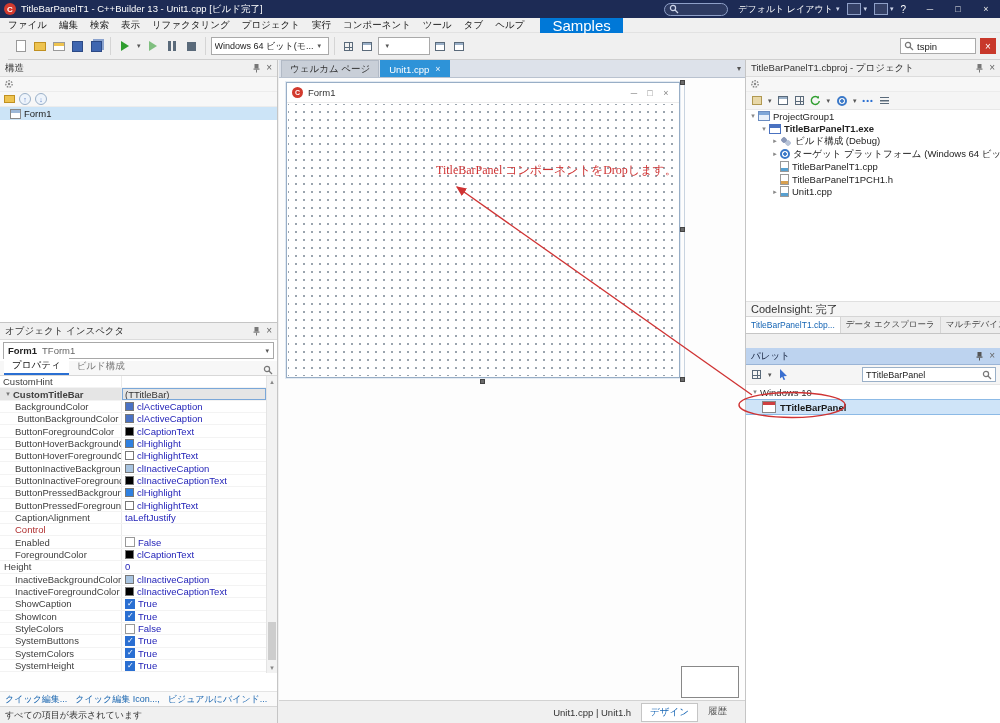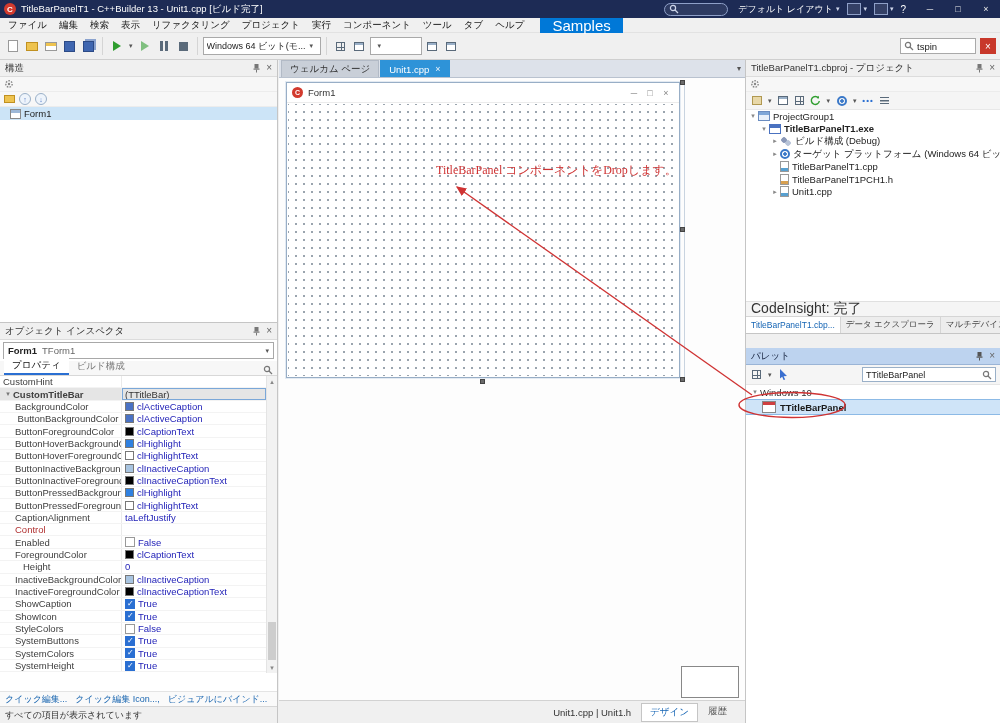--- a/index.html
+++ b/index.html
@@ -22,21 +22,21 @@
 .tb-help{font-size:10px;margin-right:10px;}
 .win-btn{width:28px;height:18px;display:flex;align-items:center;justify-content:center;font-size:9px;color:#eaeaea;}
 
 
 .menubar{position:absolute;left:0;top:18px;right:0;height:15px;background:#f0f0f0;display:flex;align-items:center;
  padding-left:2px;border-bottom:1px solid #e2e2e2;z-index:4;}
 .menu-item{padding:0 6px;font-size:9.5px;color:#222;white-space:nowrap;}
 .samples-tab{margin-left:10px;background:#0078d7;color:#fff;height:15px;display:flex;align-items:center;padding:0 12px;font-size:15px;}
 
 
-.toolbar{position:absolute;left:0;top:33px;right:0;height:27px;background:#f0f0f0;border-bottom:1px solid #cfcfcf;
+.toolbar{position:absolute;left:8px;top:33px;right:0;height:27px;background:#f0f0f0;border-bottom:1px solid #cfcfcf;
  display:flex;align-items:center;gap:2px;padding:0 4px;z-index:3;}
 .ticon{width:17px;height:16px;display:inline-flex;align-items:center;justify-content:center;flex:0 0 auto;}
 .i-new{width:10px;height:12px;background:#fff;border:1px solid #999;}
 .i-open{width:12px;height:9px;background:#eec34f;border:1px solid #c09020;}
 .i-save{width:11px;height:11px;background:#3f66b0;border:1px solid #2c4a86;}
 .i-saveall{width:11px;height:11px;background:#3f66b0;border:1px solid #2c4a86;box-shadow:2px -2px 0 #8ba3cf;}
 .i-openproj{width:12px;height:9px;background:#fff;border:1px solid #999;box-shadow:inset 0 3px 0 #eec34f;}
 .i-run{width:0;height:0;border-left:8px solid #2f9e2f;border-top:5px solid transparent;border-bottom:5px solid transparent;}
 .i-runnd{width:0;height:0;border-left:8px solid #7fbf7f;border-top:5px solid transparent;border-bottom:5px solid transparent;}
 .i-pause{width:8px;height:10px;border-left:3px solid #5a6a7a;border-right:3px solid #5a6a7a;}
@@ -141,21 +141,21 @@
 .ptoolbar{height:18px;background:#f5f5f5;border-bottom:1px solid #e8e8e8;display:flex;align-items:center;gap:3px;padding:0 4px;flex:0 0 auto;}
 .pt-ic{min-width:13px;height:13px;display:flex;align-items:center;justify-content:center;color:#5a6a7a;font-size:9px;flex:0 0 auto;}
 .pkg-ico{width:10px;height:9px;background:#e8d8a8;border:1px solid #b09850;}
 .win-ico{width:10px;height:9px;border:1px solid #5a6a7a;background:linear-gradient(#9ab0c8 0 2px,#fff 2px);}
 .grid-ico{width:9px;height:9px;border:1px solid #5a6a7a;
  background:linear-gradient(#5a6a7a,#5a6a7a) 4px 0/1px 9px no-repeat,linear-gradient(#5a6a7a,#5a6a7a) 0 4px/9px 1px no-repeat;}
 .menu-ico{width:9px;height:7px;border-top:1.5px solid #5a6a7a;border-bottom:1.5px solid #5a6a7a;background:linear-gradient(#5a6a7a,#5a6a7a) 0 50%/9px 1.5px no-repeat;}
 .dots-ico{color:#2a6fd2;font-weight:bold;letter-spacing:1px;font-size:8px;}
 .ptree{flex:1;background:#fff;overflow:hidden;}
 .ptree .trow{height:12.6px;}
-.ci-status{height:15px;background:#f5f5f5;border-top:1px solid #e0e0e0;display:flex;align-items:center;padding:0 5px;font-size:14px;color:#333;flex:0 0 auto;}
+.ci-status{height:15px;background:#f5f5f5;border-top:1px solid #e0e0e0;display:flex;align-items:center;padding:0 5px;font-size:11px;color:#333;flex:0 0 auto;}
 .ptabs{height:17px;display:flex;align-items:stretch;background:#ededed;border-top:1px solid #d5d5d5;flex:0 0 auto;overflow:hidden;white-space:nowrap;}
 .ptab{display:flex;align-items:center;padding:0 5px;font-size:8.5px;color:#444;border-right:1px solid #d5d5d5;}
 .ptab.active{background:#fff;color:#1464b4;}
 .splitter{height:14px;background:#f0f0f0;}
 .palette-panel{flex:1;display:flex;flex-direction:column;background:#fff;min-height:0;}
 .pal-hdr{height:17px;background:#bdd3ef;border-bottom:1px solid #9ab4d6;display:flex;align-items:center;padding:0 5px;font-size:9.5px;color:#16233f;flex:0 0 auto;}
 .pal-hdr .t{flex:1;}
 .pal-toolbar{height:20px;background:#f5f5f5;border-bottom:1px solid #e6e6e6;display:flex;align-items:center;gap:3px;padding:0 4px;flex:0 0 auto;}
 .pal-search{margin-left:auto;width:134px;height:15px;background:#fff;border:1px solid #9ab0c8;display:flex;align-items:center;padding:0 3px;font-size:9px;gap:3px;}
 .pal-search .txt{flex:1;overflow:hidden;white-space:nowrap;}
@@ -466,21 +466,21 @@
             <div class="prow">
               <div class="pname" style="padding-left: 15px;">
                 <span class="pnametext">ForegroundColor</span>
               </div>
               <div class="pval">
                 <span class="sw" style="background: rgb(0, 0, 0);"></span>
                 <span class="pvaltext">clCaptionText</span>
               </div>
             </div>
             <div class="prow">
-              <div class="pname" style="padding-left: 23px;">
+              <div class="pname" style="padding-left: 4px;">
                 <span class="pnametext">Height</span>
               </div>
               <div class="pval">
                 <span class="pvaltext">0</span>
               </div>
             </div>
             <div class="prow">
               <div class="pname" style="padding-left: 15px;">
                 <span class="pnametext">InactiveBackgroundColor</span>
               </div>

